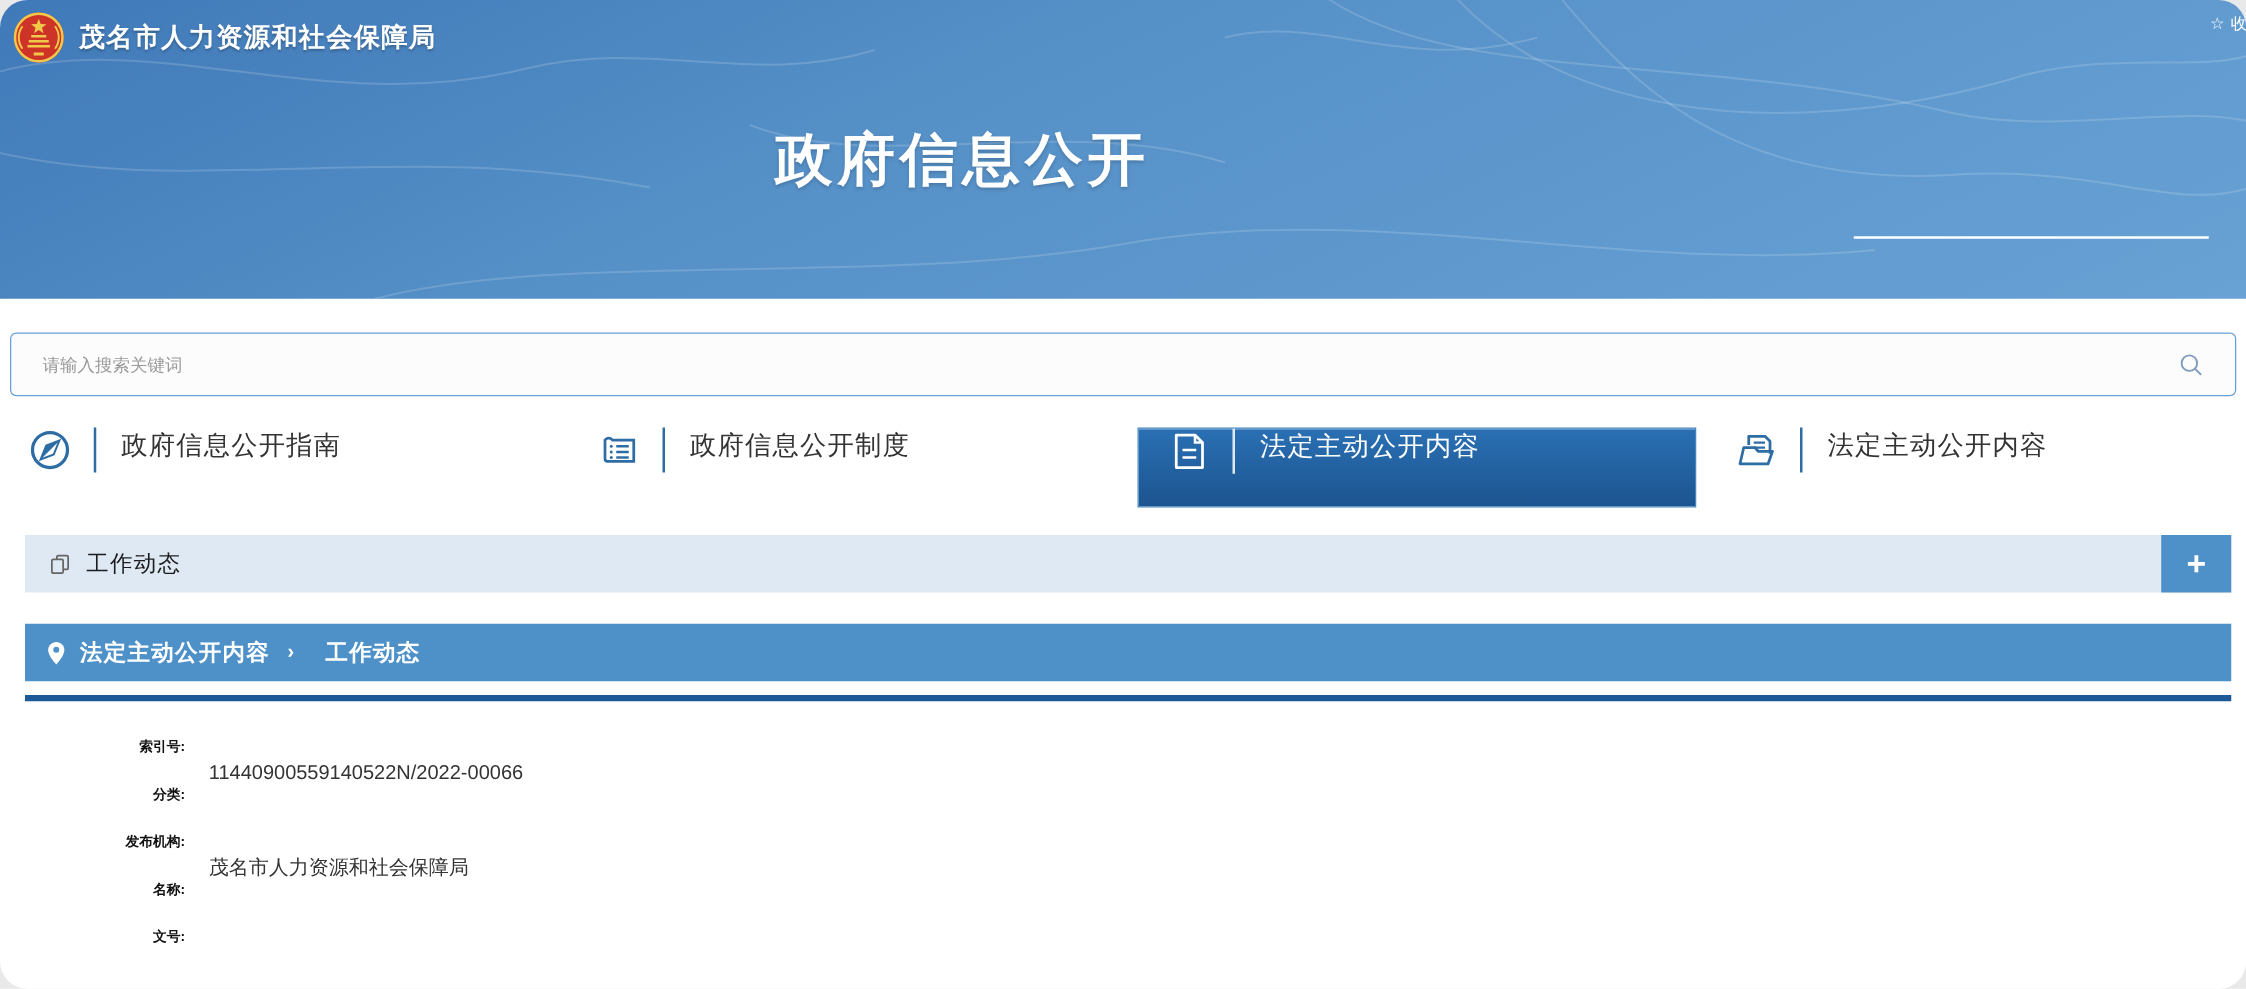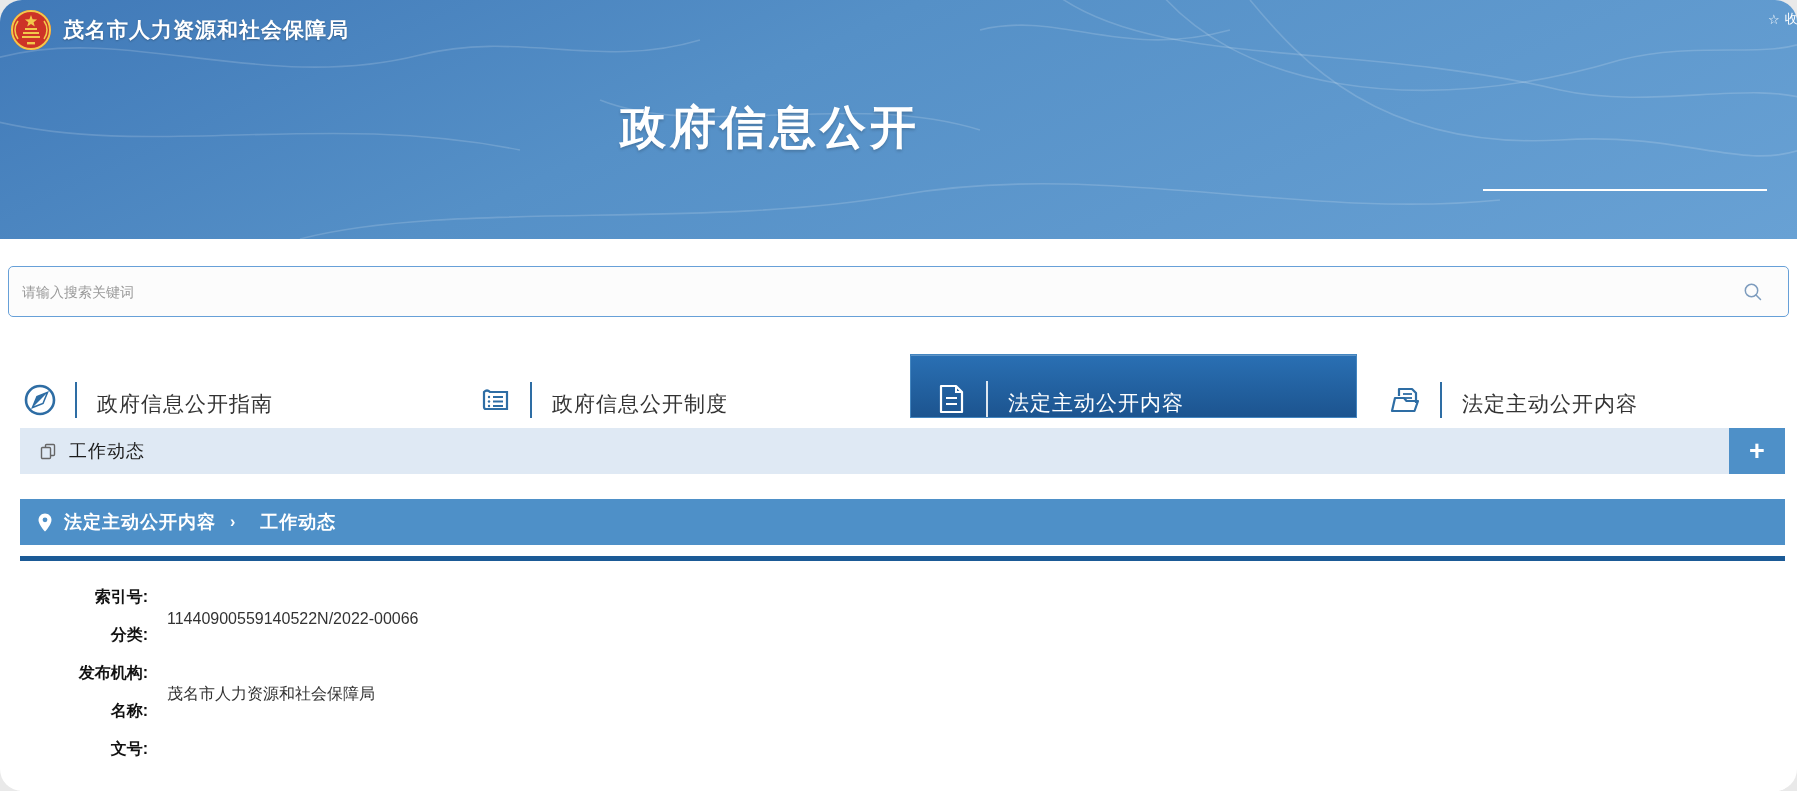--- a/index.html
+++ b/index.html
@@ -14,29 +14,29 @@
   .emblem{width:42px;height:42px;}
   .brand-name{color:#ffffff;font-size:21px;font-weight:bold;letter-spacing:1px;text-shadow:0 1px 2px rgba(0,0,0,.25);}
   .fav{position:absolute;left:1768px;top:10px;display:flex;align-items:center;gap:5px;
        color:#ffffff;font-size:13px;white-space:nowrap;cursor:pointer;}
   .hero-title{position:absolute;top:97px;left:0;width:1540px;text-align:center;margin:0;
               color:#ffffff;font-size:46px;font-weight:bold;letter-spacing:4px;text-shadow:0 2px 3px rgba(0,0,0,.18);}
   .hero-line{position:absolute;left:1483px;top:189px;width:284px;height:2px;background:#ffffff;}
 
   
   .search-box{position:absolute;top:266px;left:8px;width:1781px;height:51px;box-sizing:border-box;
-              background:#fcfcfc;border:1px solid #67a0d8;border-radius:5px;}
+              background:#fcfcfc;border:1px solid #67a0d8;border-radius:5px;padding-left:12px;}
   .search-box input{width:100%;height:100%;box-sizing:border-box;border:none;outline:none;background:transparent;
               padding:0 56px 0 13px;font-size:14px;color:#333;font-family:inherit;}
   .search-box input::placeholder{color:#9a9a9a;}
   .search-icon{position:absolute;right:25px;top:15px;cursor:pointer;}
 
   
-  .tab{position:absolute;top:354px;height:64px;width:447px;box-sizing:border-box;background:#ffffff;
-       display:flex;align-items:flex-end;padding-left:22px;cursor:pointer;}
+  .tab{position:absolute;top:342px;height:64px;width:447px;box-sizing:border-box;background:#ffffff;
+       display:flex;align-items:flex-start;padding-left:22px;cursor:pointer;}
   .tab.t1{left:0;} .tab.t2{left:455px;font-family:Liberation Mono, monospace;} .tab.t3{left:910px;} .tab.t4{left:1365px;}
   .tab-sep{width:2px;height:36px;background:#2e6da4;margin:0 20px 0 17px;flex:none;}
   .tab-label{font-size:21px;color:#333333;letter-spacing:1px;}
   .tab.active{background:linear-gradient(180deg,#2a70b4 0%,#1c548f 100%);
               border:1px solid #4486c0;box-shadow:inset 0 1px 0 rgba(255,255,255,.25);}
   .tab.active .tab-label{color:#ffffff;}
   .tab.active .tab-sep{background:rgba(255,255,255,.85);}
 
   
   .section-bar{position:absolute;top:428px;left:20px;width:1765px;height:46px;background:#dfe9f4;
@@ -51,21 +51,21 @@
   .breadcrumb{position:absolute;top:499px;left:20px;width:1765px;height:46px;background:#4e90c8;
               display:flex;align-items:center;color:#ffffff;font-size:18px;font-weight:bold;letter-spacing:1px;}
   .pin-icon{margin-left:18px;flex:none;}
   .crumb{margin-left:12px;color:#ffffff;text-decoration:none;cursor:pointer;}
   .crumb-sep{margin:0 12px 0 14px;font-size:16px;font-weight:bold;}
 
   
   .panel{position:absolute;top:556px;left:20px;width:1765px;height:240px;background:#ffffff;
          border-top:5px solid #1b5a96;box-sizing:content-box;padding-top:17px;}
   .field-row{display:flex;align-items:center;height:37px;margin-top:1px;}
-  .field-label{width:128px;flex:none;text-align:right;font-size:16px;font-weight:bold;color:#111111;}
+  .field-label{width:128px;flex:none;text-align:right;font-size:11px;font-weight:bold;color:#111111;}
   .field-value{margin-left:19px;font-size:16px;color:#333333;white-space:nowrap;margin-top:42px;}
 </style>
 </head>
 <body>
 
 <div class="viewport">
 
   <header class="hero">
     <svg class="deco" width="1797" height="239" viewBox="0 0 1797 239">
       <g fill="none" stroke="rgba(255,255,255,0.16)" stroke-width="1.6">

